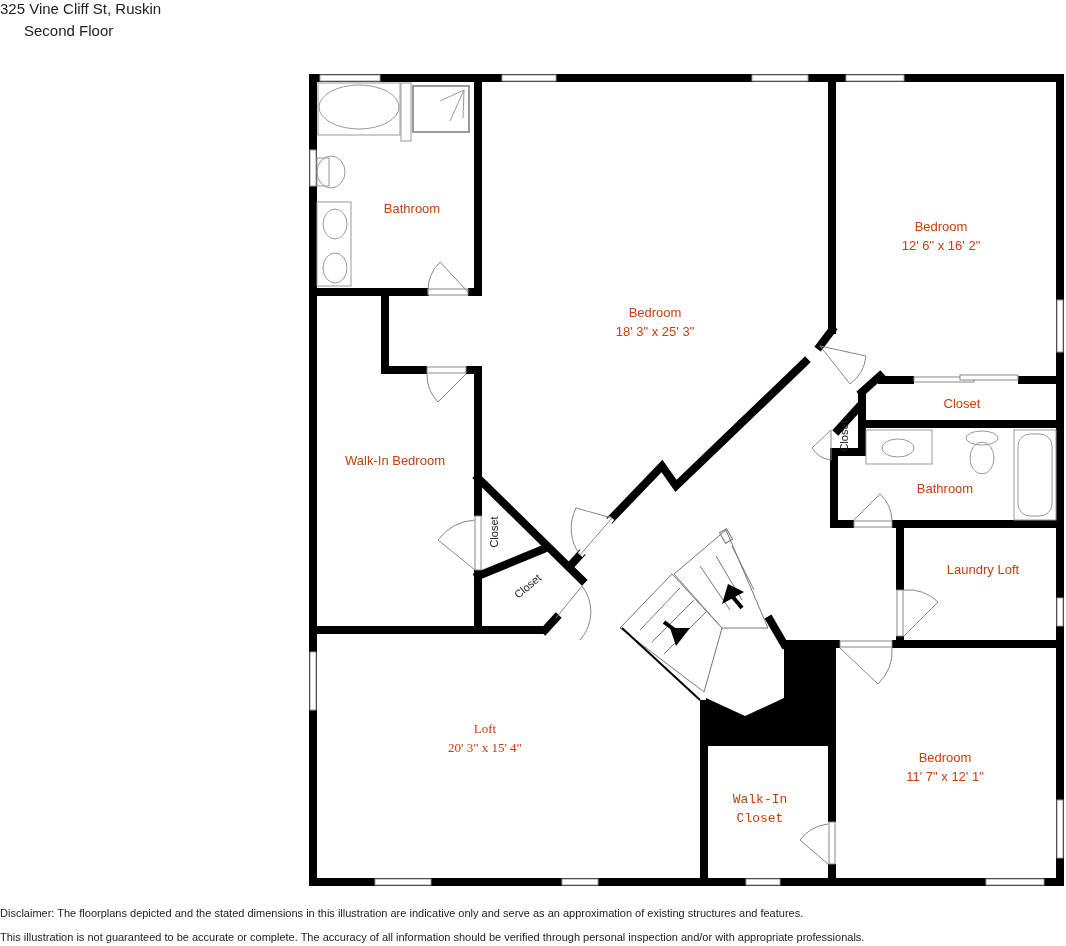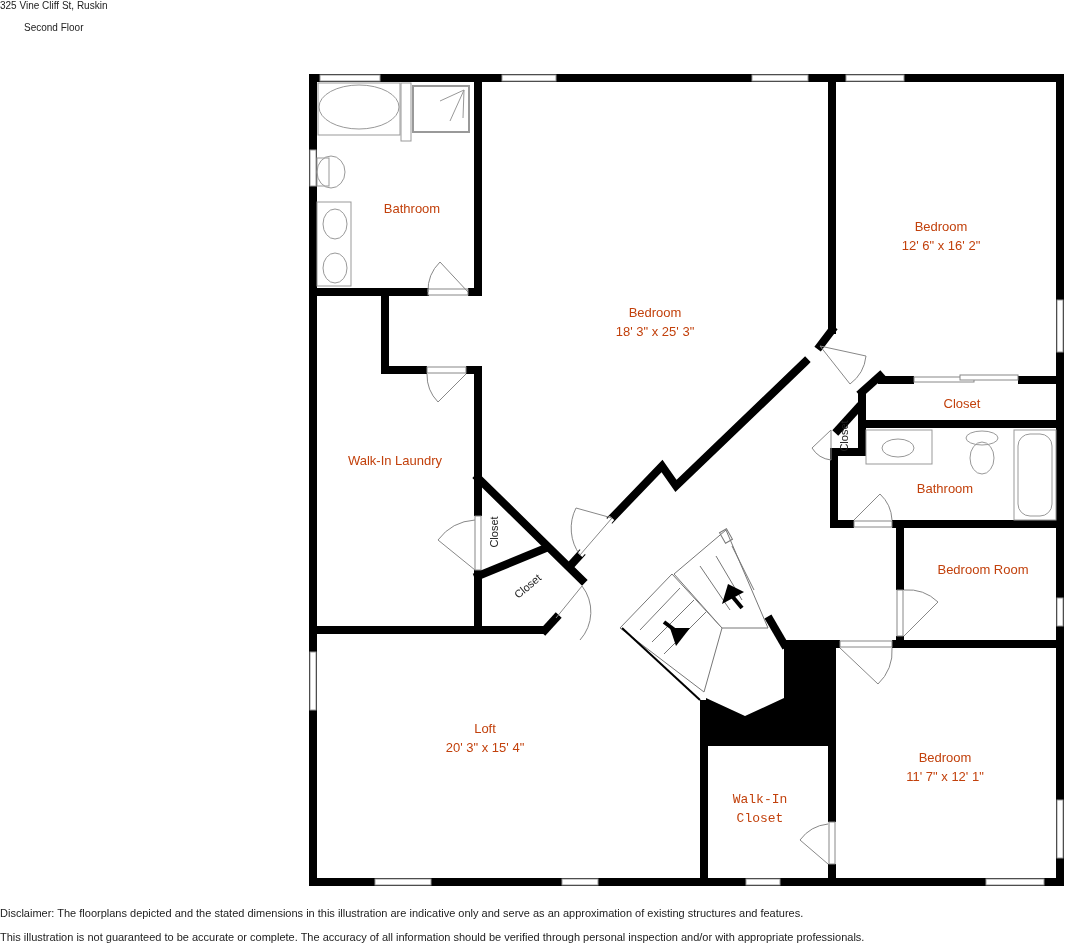--- a/index.html
+++ b/index.html
@@ -1,18 +1,18 @@
 <!DOCTYPE html>
 <html><head>
 <meta charset="utf-8">
 <style>
   html, body { margin: 0; padding: 0; background: #ffffff; }
   body { width: 1066px; height: 946px; position: relative; overflow: hidden;
          font-family: "Liberation Sans", sans-serif; color: #222; }
-  .hdr { position: absolute; left: 0; font-size: 10px; color: #222; white-space: nowrap; }
+  .hdr { position: absolute; left: 0; font-size: 15px; color: #222; white-space: nowrap; }
   .disc { position: absolute; left: 0; font-size: 11px; color: #222; white-space: nowrap; }
   svg.plan { position: absolute; left: 0; top: 0; }
   .lbl { position: absolute; font-size: 13px; color: #c2410c; text-align: center; white-space: nowrap; line-height: 19px; }
   .rot { position: absolute; font-size: 11px; color: #222; white-space: nowrap; transform-origin: center center; }
 </style>
 </head>
 <body>
 
 <div class="hdr" style="top:0px;">325 Vine Cliff St, Ruskin</div>
 <div class="hdr" style="top:22px;padding-left:24px;">Second Floor</div>
@@ -169,29 +169,29 @@
   <div>Bedroom</div>
   <div>12' 6" x 16' 2"</div>
 </div>
 
 <div class="lbl" style="left:922px; top:394px; width:80px;">Closet</div>
 
 <div class="rot" style="left:828px; top:430px; transform: rotate(-90deg);">Closet</div>
 
 <div class="lbl" style="left:905px; top:479px; width:80px;">Bathroom</div>
 
-<div class="lbl" style="left:335px; top:451px; width:120px;">Walk-In Laundry</div>
+<div class="lbl" style="left:335px; top:451px; width:120px;">Walk-In Bedroom</div>
 
 <div class="rot" style="left:478px; top:526px; transform: rotate(-90deg);">Closet</div>
 
 <div class="rot" style="left:512px; top:580px; transform: rotate(-40deg);">Closet</div>
 
-<div class="lbl" style="left:930px; top:560px; width:106px;">Bedroom Room</div>
-
-<div class="lbl" style="left:410px; top:719px; width:150px;">
+<div class="lbl" style="left:930px; top:560px; width:106px;">Laundry Loft</div>
+
+<div class="lbl" style="left:410px; top:719px; width:150px;font-family:Liberation Serif, serif;">
   <div>Loft</div>
   <div>20' 3" x 15' 4"</div>
 </div>
 
 <div class="lbl" style="left:720px; top:790px; width:80px;font-family:Liberation Mono, monospace;">
   <div>Walk-In</div>
   <div>Closet</div>
 </div>
 
 <div class="lbl" style="left:890px; top:748px; width:110px;">

